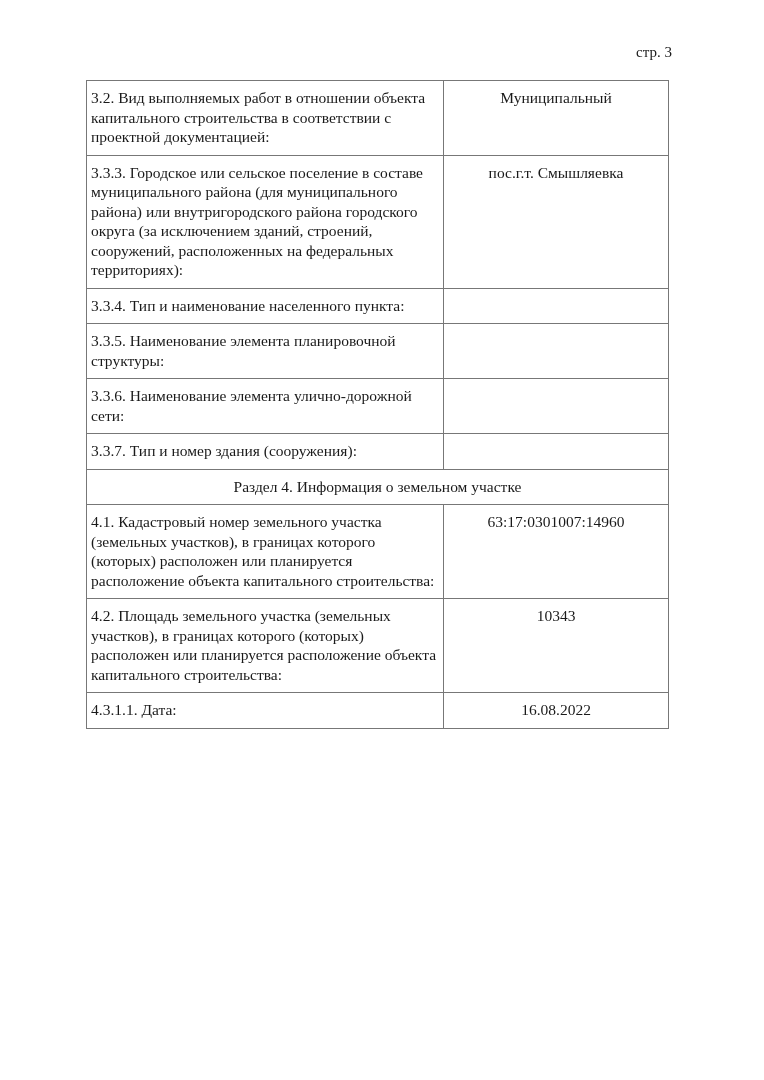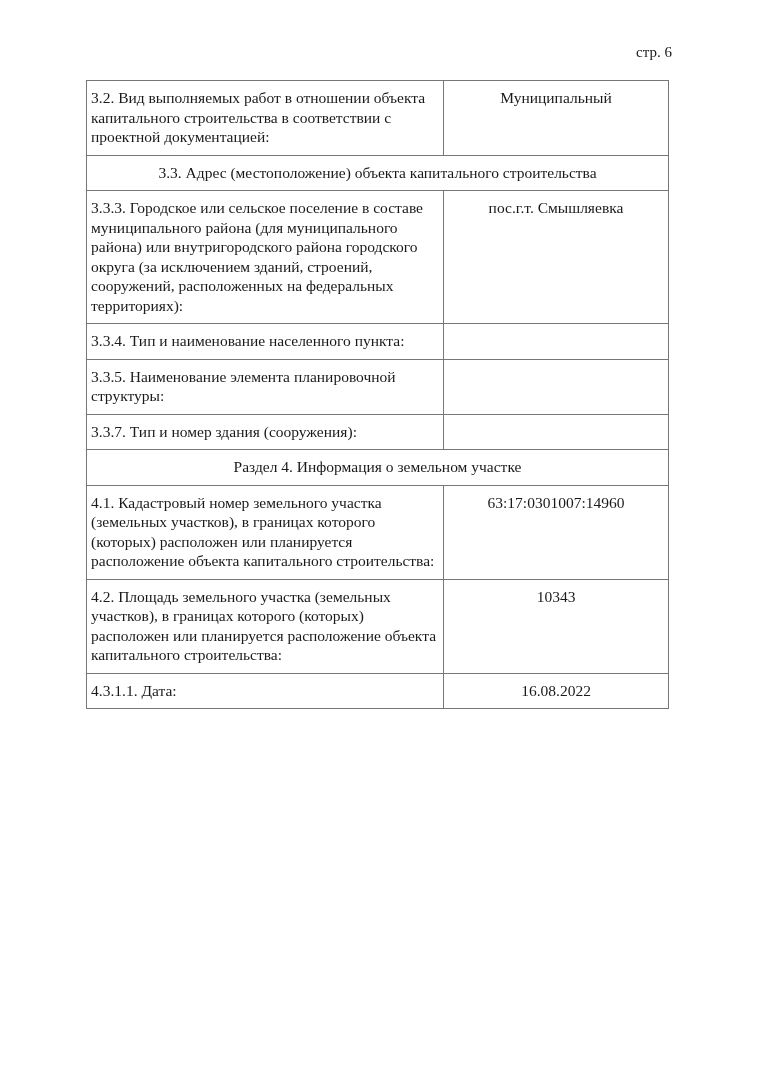--- a/index.html
+++ b/index.html
@@ -9,41 +9,42 @@
   table.doc { position:absolute; left:86px; top:80px; width:583px;
               border-collapse:collapse; table-layout:fixed; font-size:15.5px; line-height:19.5px; }
   table.doc td { border:1.5px solid #777; vertical-align:top; padding:7px 4px 8px 4px; }
   td.lbl { width:348px; text-align:left; }
   td.val { text-align:center; }
   td.hdr { text-align:center; padding:6px 4px 7px 4px; }
 </style>
 </head>
 <body>
 
-<div class="page-num">стр. 6</div>
+<div class="page-num">стр. 3</div>
 
 <table class="doc">
   <tbody>
     <tr>
       <td class="lbl">3.2. Вид выполняемых работ в отношении объекта капитального строительства в соответствии с проектной документацией:</td>
       <td class="val">Муниципальный</td>
-    </tr>
-    <tr>
-      <td class="hdr" colspan="2">3.3. Адрес (местоположение) объекта капитального строительства</td>
     </tr>
     <tr>
       <td class="lbl">3.3.3. Городское или сельское поселение в составе муниципального района (для муниципального района) или внутригородского района городского округа (за исключением зданий, строений, сооружений, расположенных на федеральных территориях):</td>
       <td class="val">пос.г.т. Смышляевка</td>
     </tr>
     <tr>
       <td class="lbl">3.3.4. Тип и наименование населенного пункта:</td>
       <td class="val"></td>
     </tr>
     <tr>
       <td class="lbl">3.3.5. Наименование элемента планировочной структуры:</td>
+      <td class="val"></td>
+    </tr>
+    <tr>
+      <td class="lbl">3.3.6. Наименование элемента улично-дорожной сети:</td>
       <td class="val"></td>
     </tr>
     <tr>
       <td class="lbl">3.3.7. Тип и номер здания (сооружения):</td>
       <td class="val"></td>
     </tr>
     <tr>
       <td class="hdr" colspan="2">Раздел 4. Информация о земельном участке</td>
     </tr>
     <tr>

